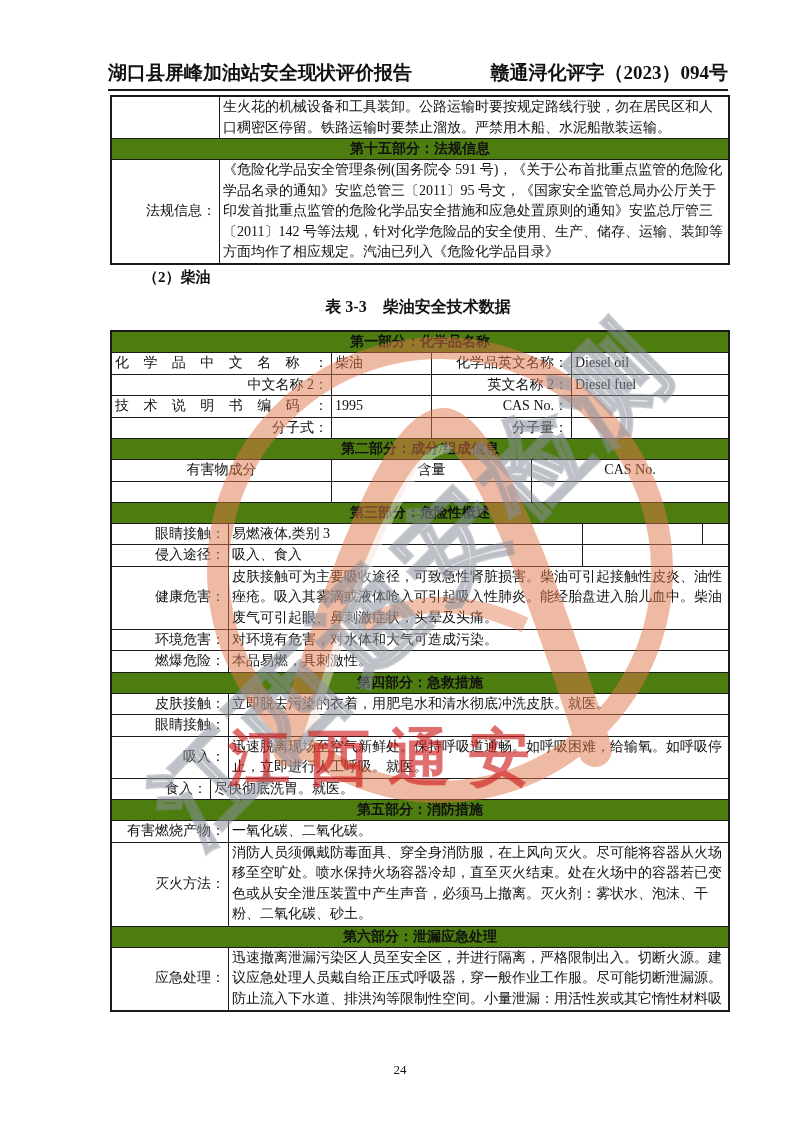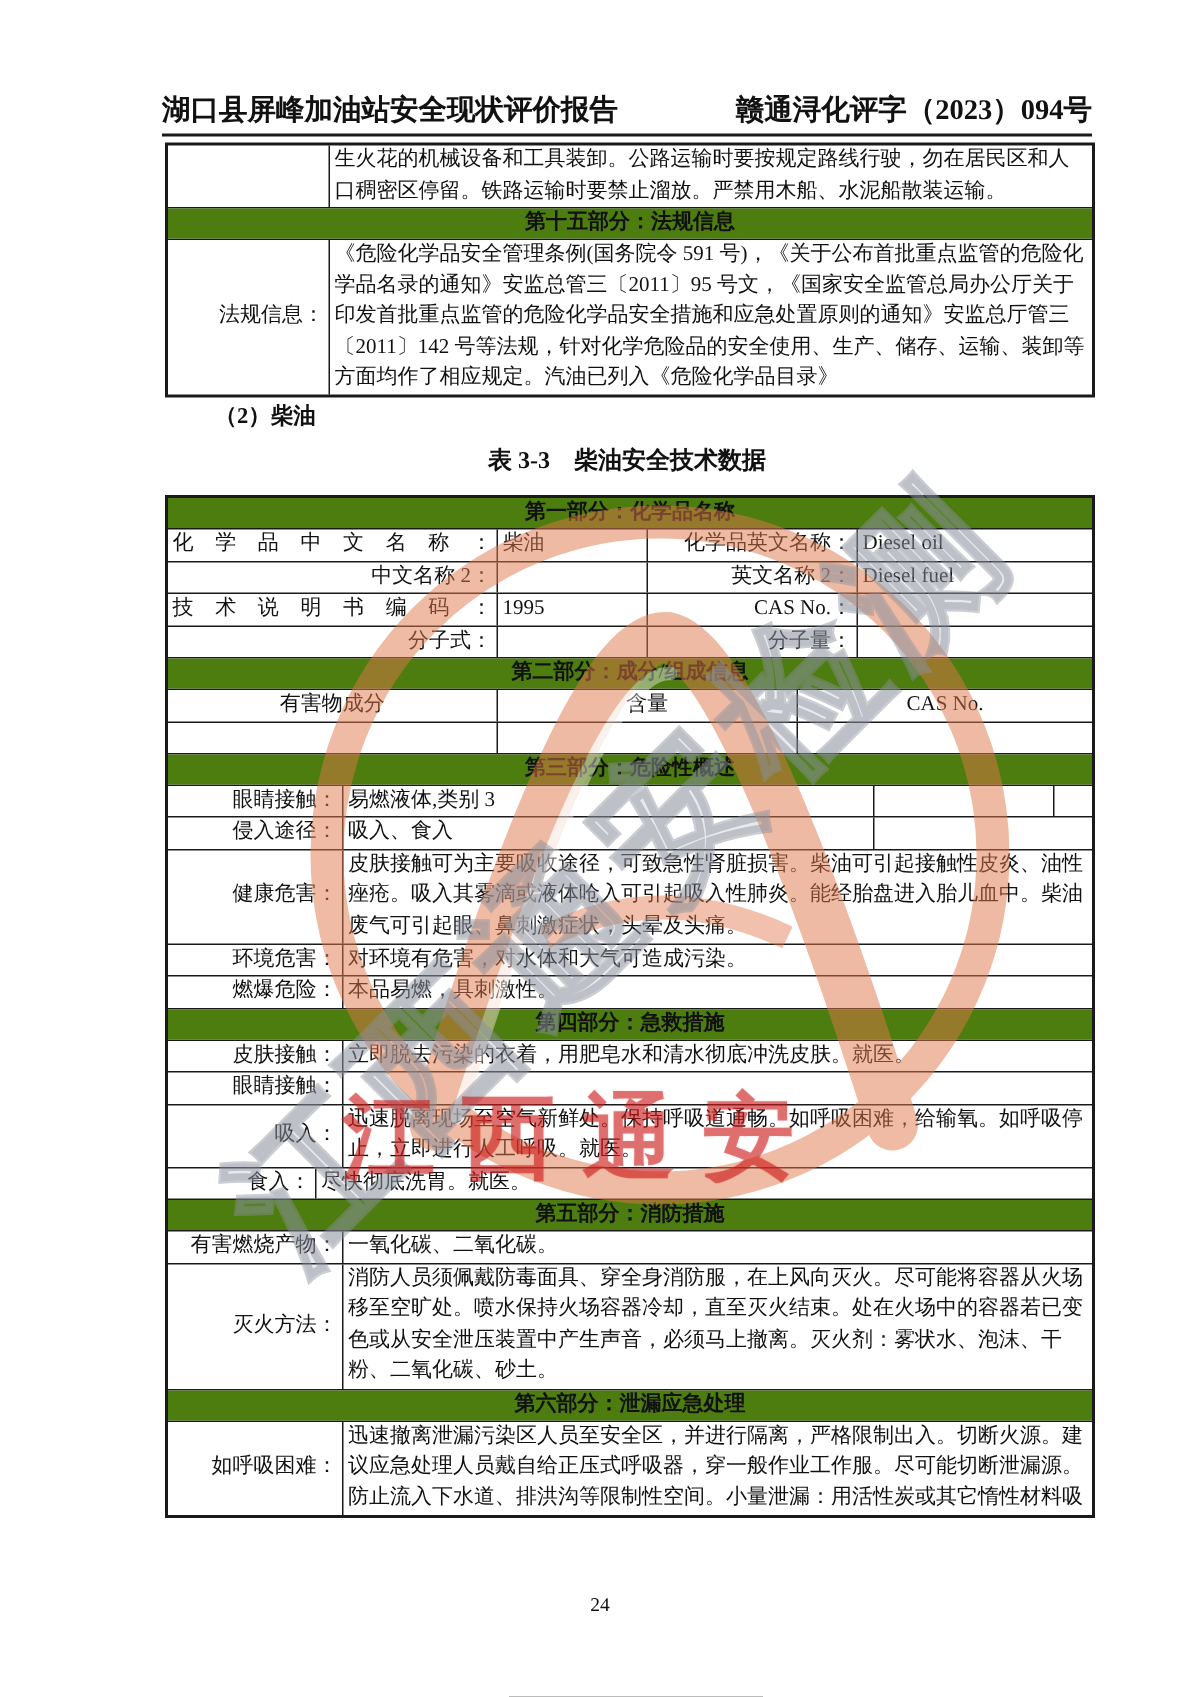--- a/index.html
+++ b/index.html
@@ -179,21 +179,21 @@
       </div>
       <div class="row">
         <div class="cell lab h83" style="width:117px;">灭火方法：</div>
         <div class="cell val h83">消防人员须佩戴防毒面具、穿全身消防服，在上风向灭火。尽可能将容器从火场移至空旷处。喷水保持火场容器冷却，直至灭火结束。处在火场中的容器若已变色或从安全泄压装置中产生声音，必须马上撤离。灭火剂：雾状水、泡沫、干粉、二氧化碳、砂土。</div>
       </div>
 
       <div class="row">
           <div class="cell sec">第六部分：泄漏应急处理</div>
         </div>
       <div class="row">
-        <div class="cell lab h62" style="width:117px;">如呼吸困难：</div>
+        <div class="cell lab h62" style="width:117px;">应急处理：</div>
         <div class="cell val h62">迅速撤离泄漏污染区人员至安全区，并进行隔离，严格限制出入。切断火源。建议应急处理人员戴自给正压式呼吸器，穿一般作业工作服。尽可能切断泄漏源。防止流入下水道、排洪沟等限制性空间。小量泄漏：用活性炭或其它惰性材料吸</div>
       </div>
 
     </div>
 
     <div class="footer">24</div>
   </div>
 
   <div class="wm">
     <svg class="wm-logo" width="490" height="490" viewBox="0 0 490 490">

